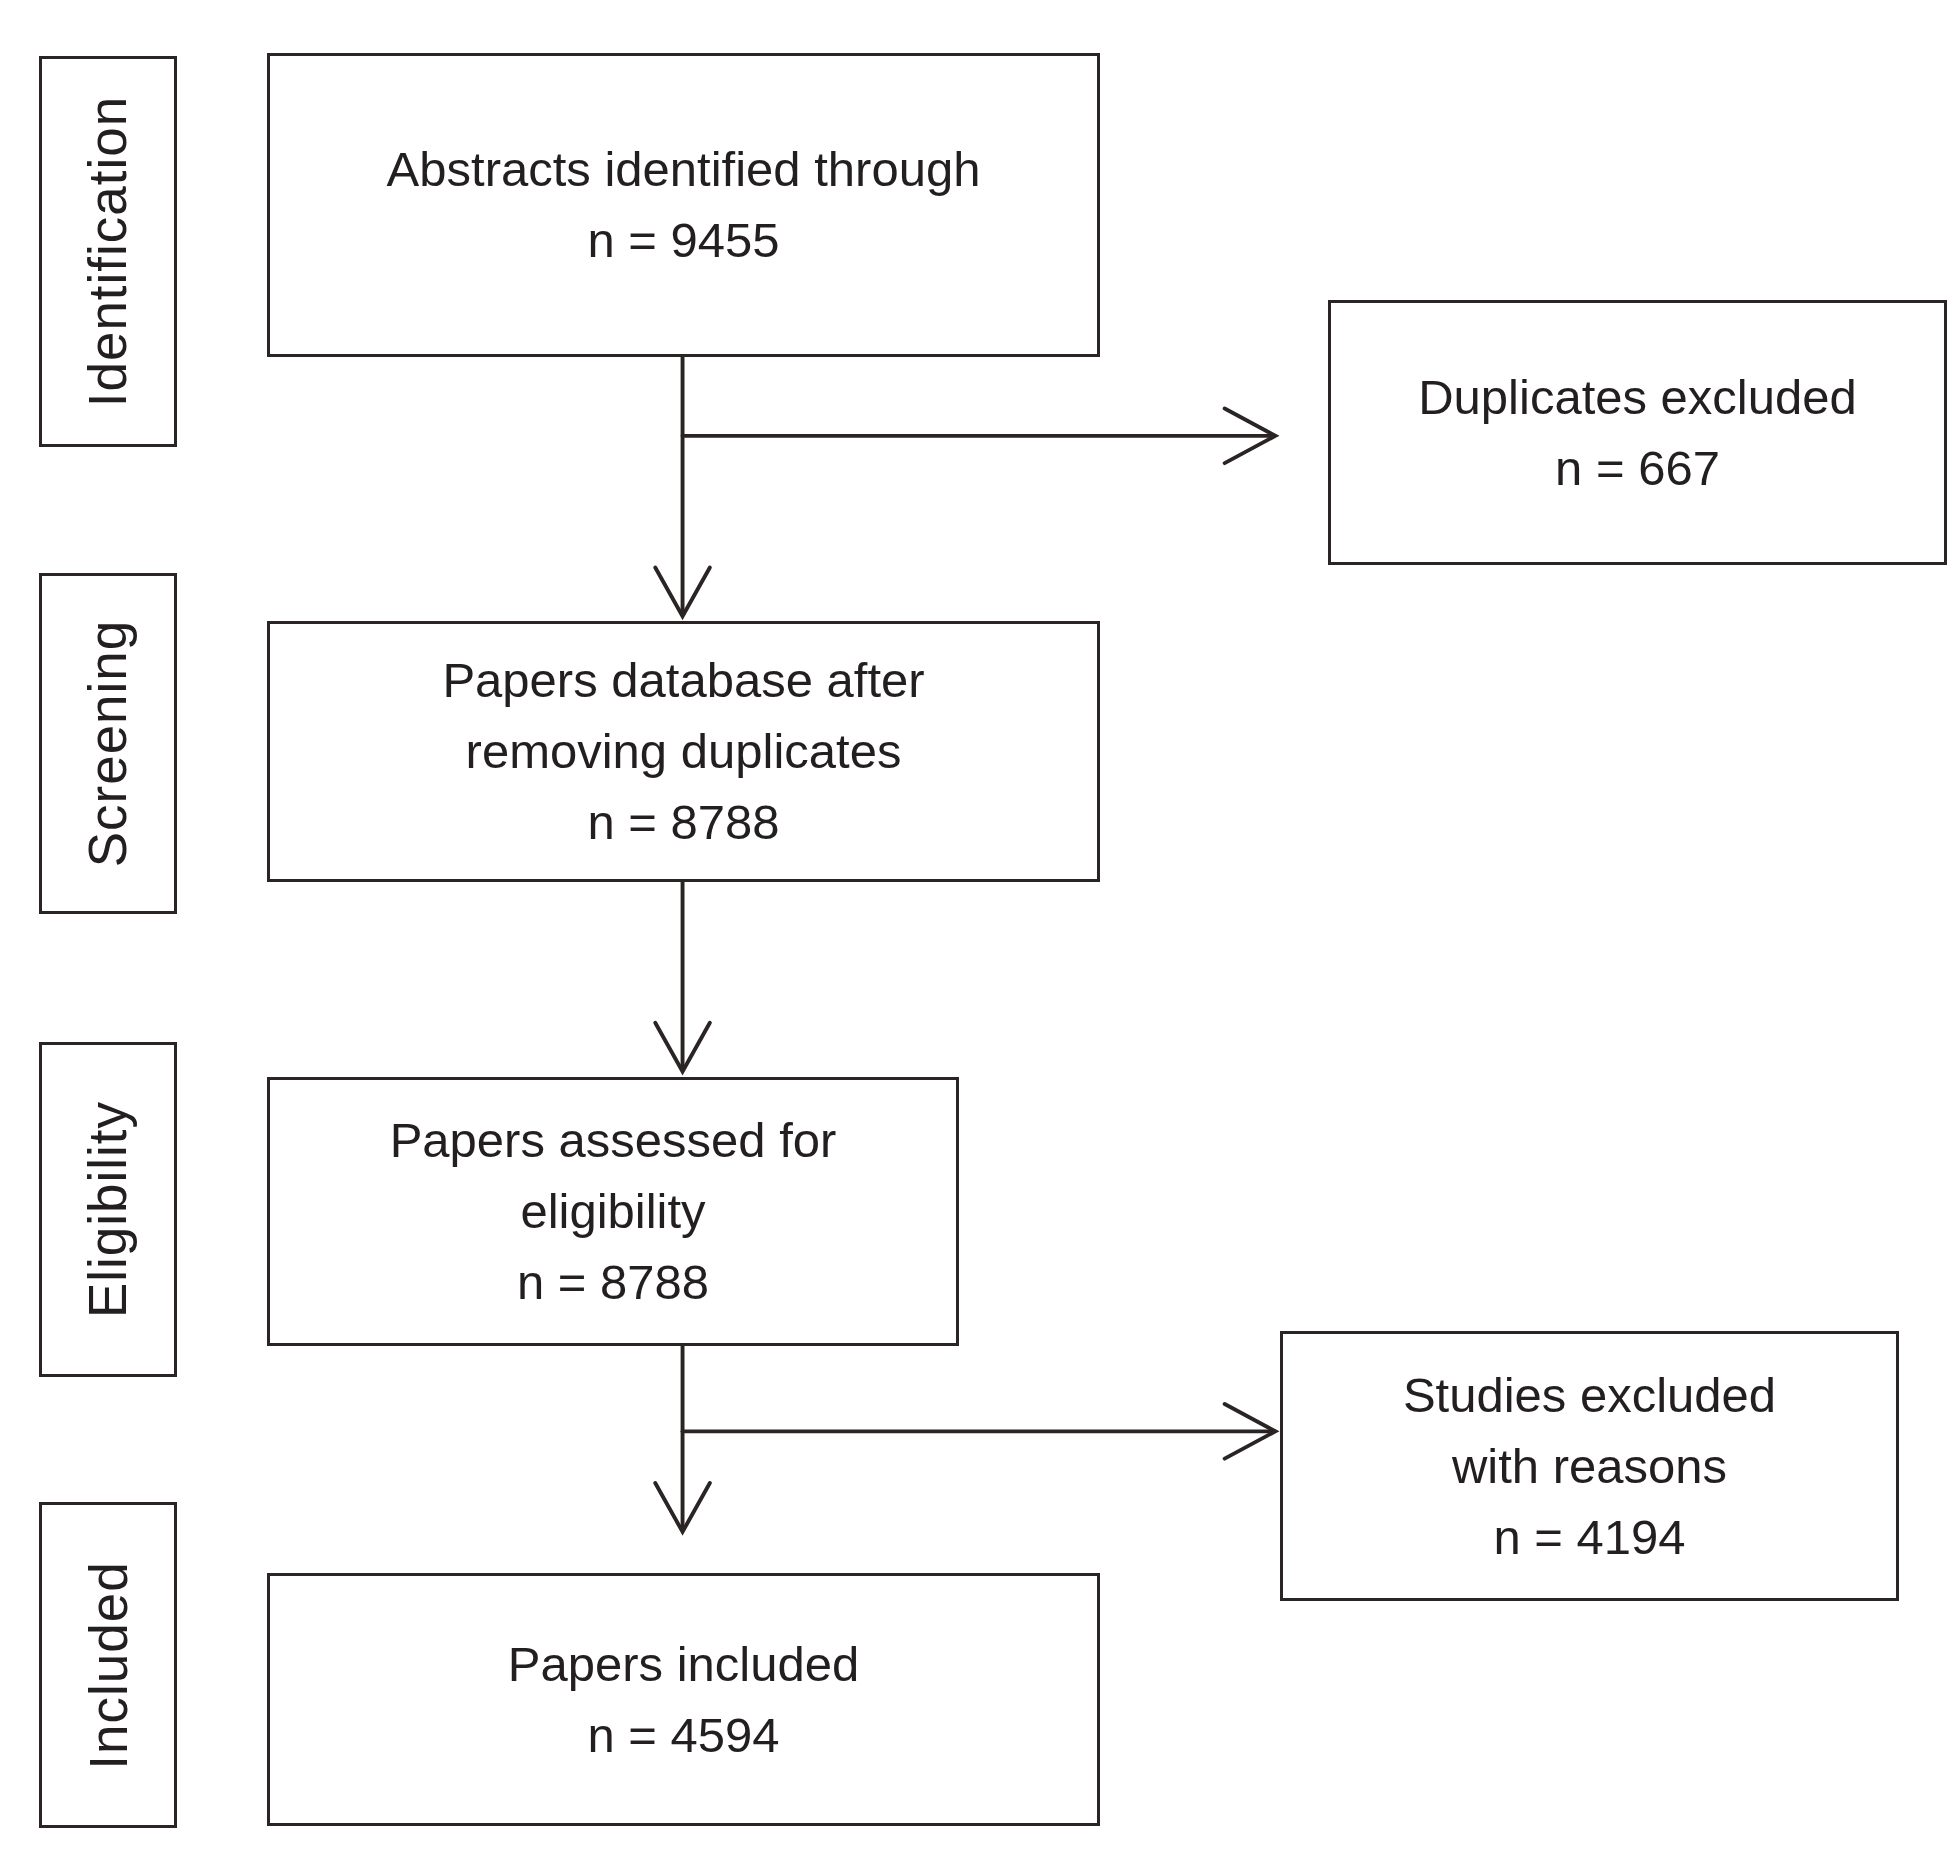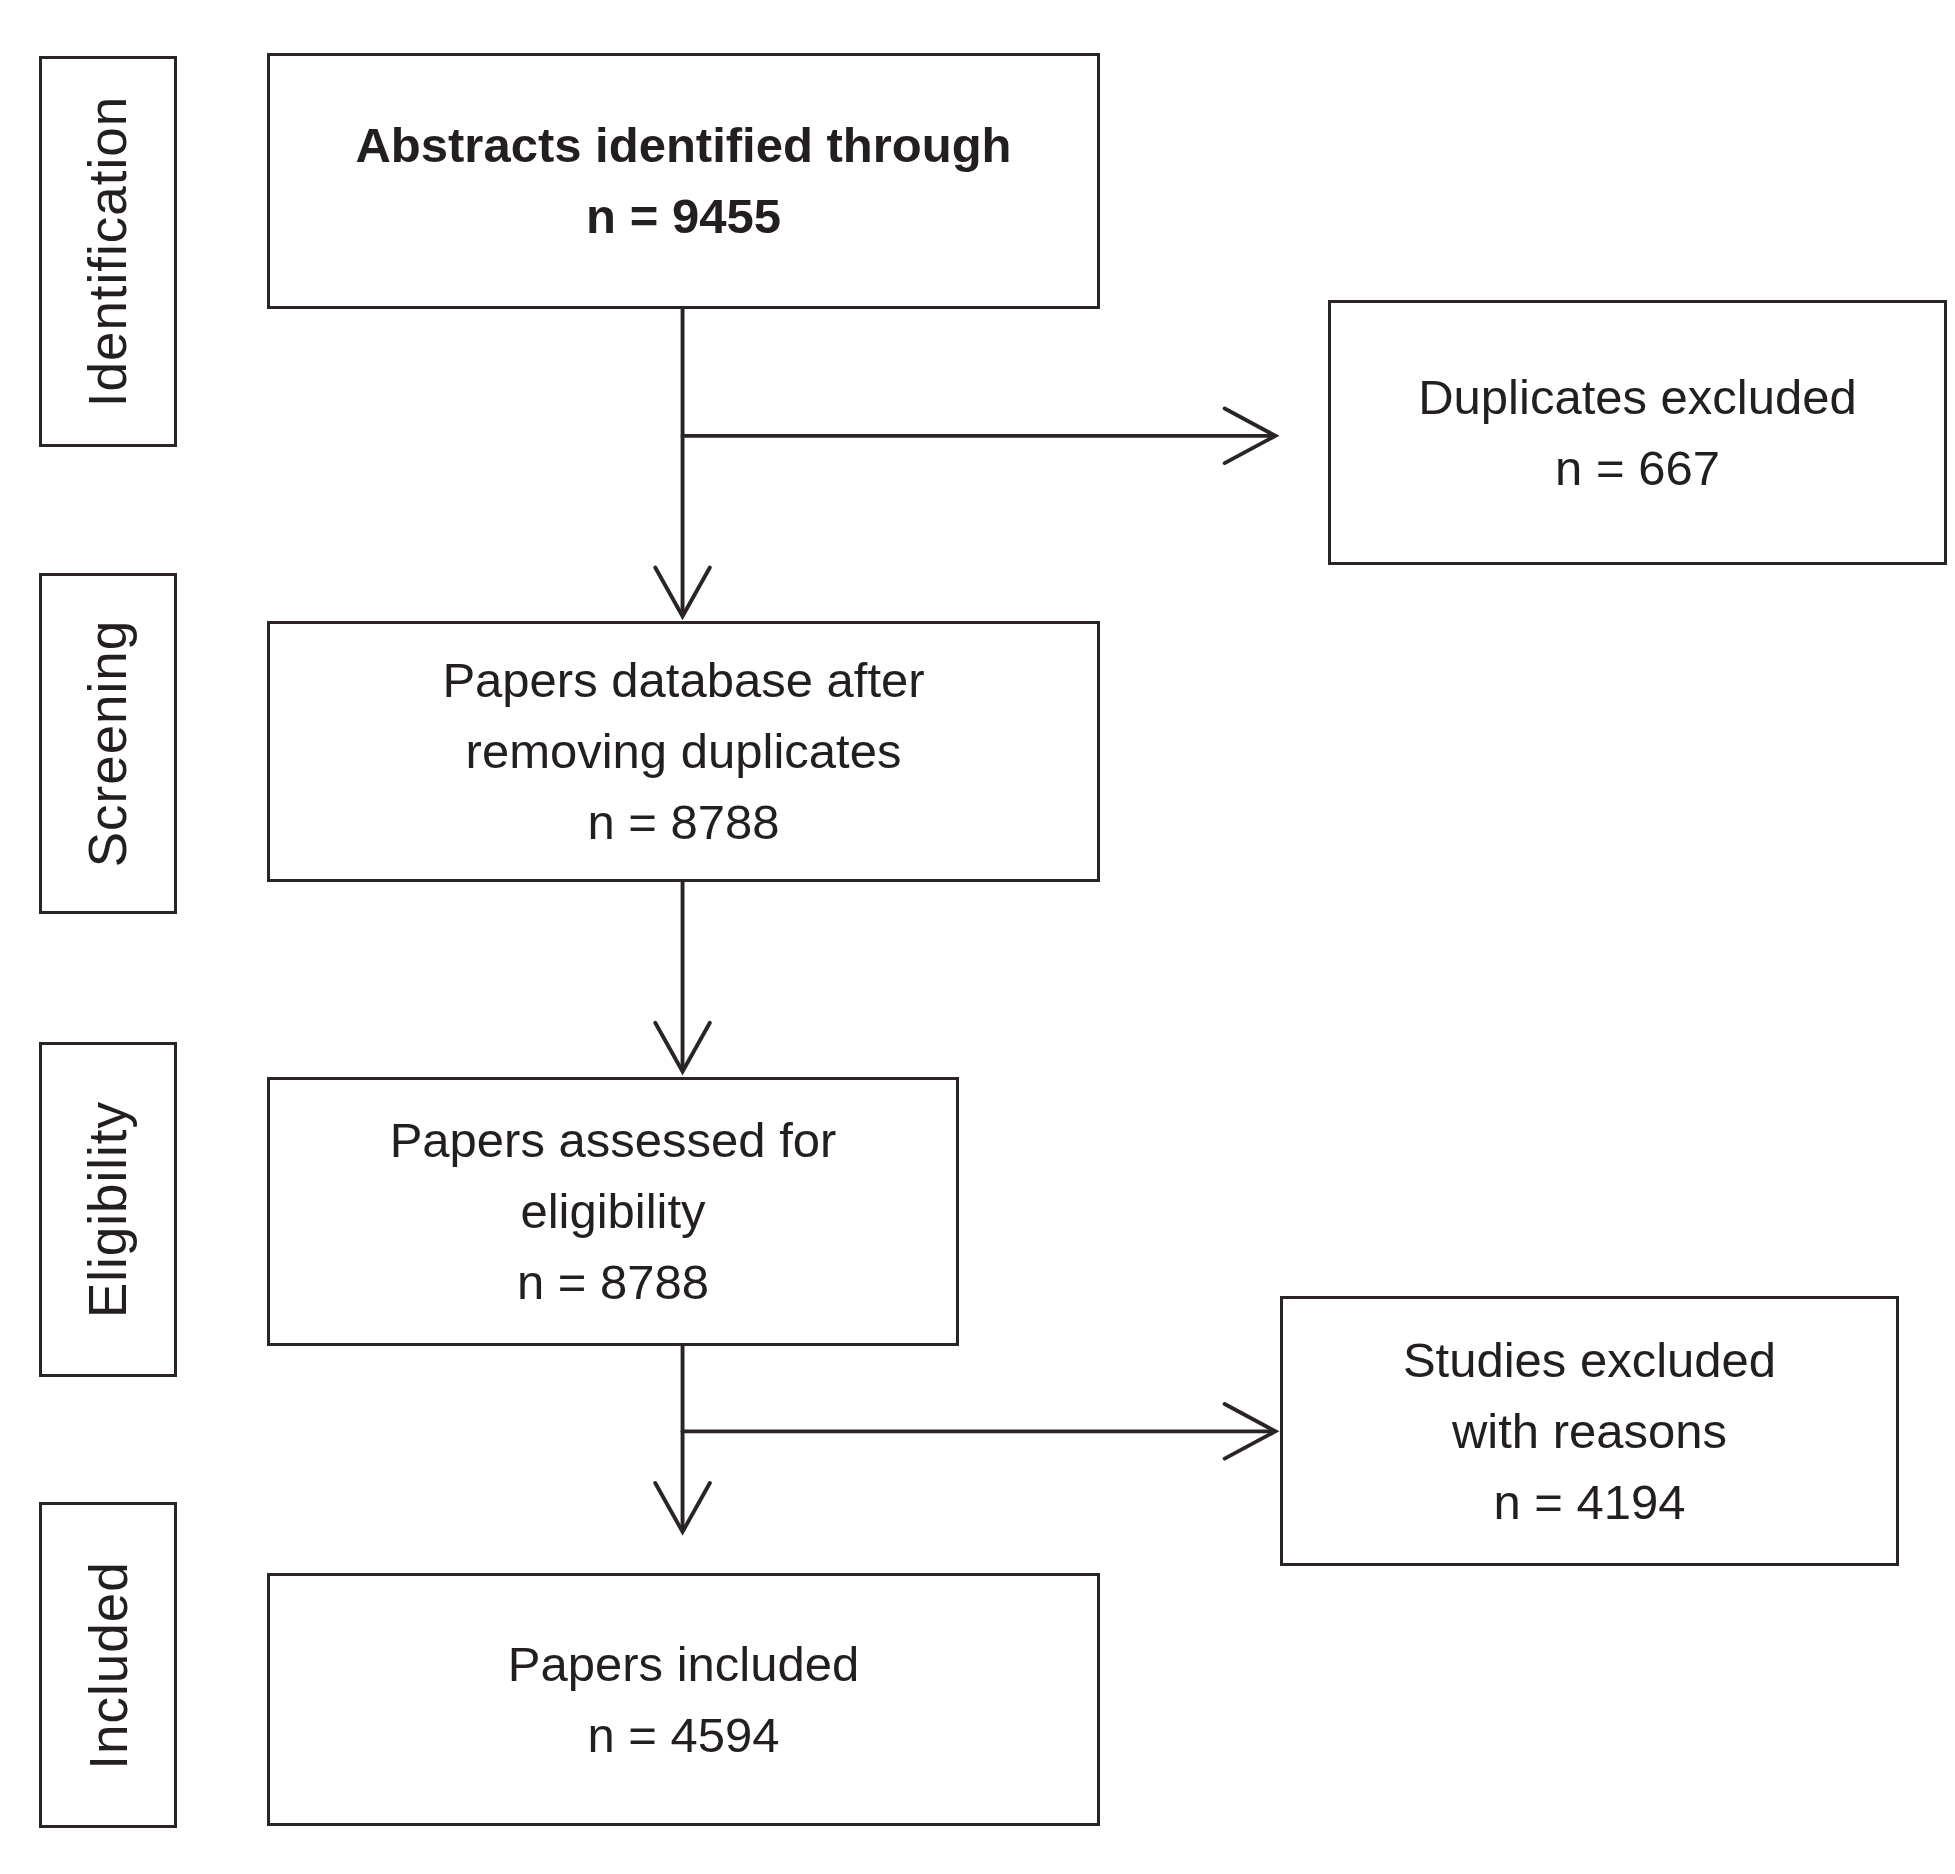--- a/index.html
+++ b/index.html
@@ -38,28 +38,28 @@
     letter-spacing: 1px;
   }
 
   
   .stage-identification { left: 39px;  top: 56px;   width: 138px; height: 391px; }
   .stage-screening      { left: 39px;  top: 573px;  width: 138px; height: 341px; }
   .stage-eligibility    { left: 39px;  top: 1042px; width: 138px; height: 335px; }
   .stage-included       { left: 39px;  top: 1502px; width: 138px; height: 326px; }
 
   
-  .main-1 { left: 267px; top: 53px;   width: 833px; height: 256px; font-weight: bold; }
+  .main-1 { left: 267px; top: 53px;   width: 833px; height: 304px; }
   .main-2 { left: 267px; top: 621px;  width: 833px; height: 261px; }
   .main-3 { left: 267px; top: 1077px; width: 692px; height: 269px; }
   .main-4 { left: 267px; top: 1537px; width: 833px; height: 253px; margin-top: 36px; }
 
   
   .side-1 { left: 1328px; top: 300px;  width: 619px; height: 265px; }
-  .side-2 { left: 1280px; top: 1296px; width: 619px; height: 270px; }
+  .side-2 { left: 1280px; top: 1331px; width: 619px; height: 270px; }
 
   .connectors line, .connectors polyline {
     stroke: #2a2425;
     stroke-width: 4;
     fill: none;
     stroke-linecap: round;
     stroke-linejoin: miter;
   }
 </style>
 </head>

